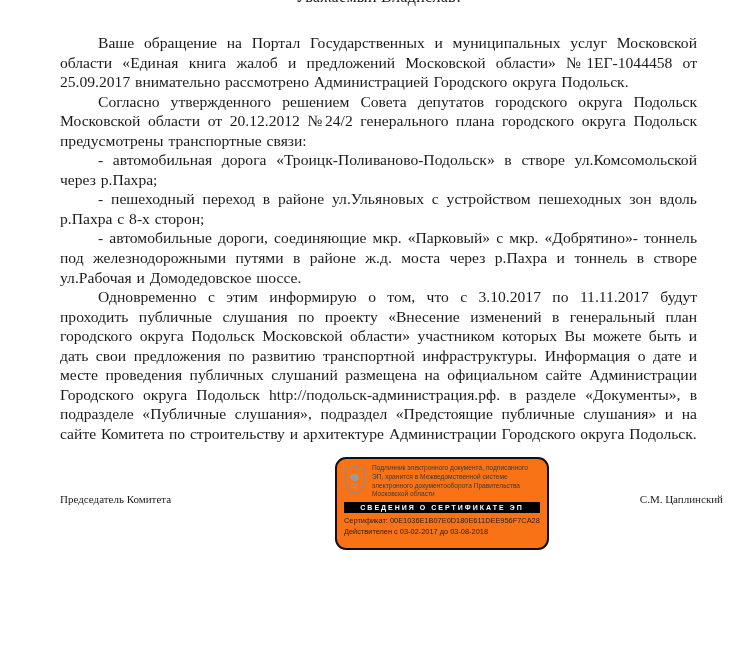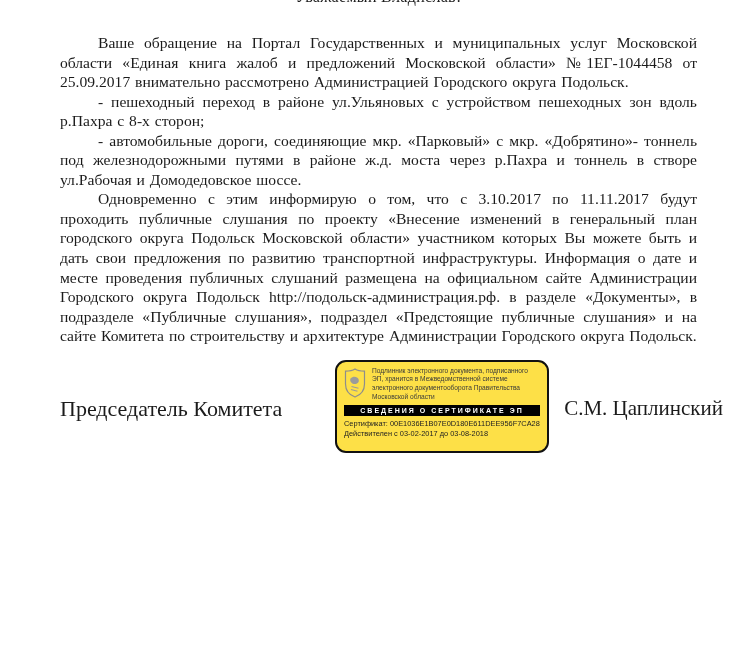--- a/index.html
+++ b/index.html
@@ -44,40 +44,40 @@
   
   .sig-block {
     position: relative;
     height: 115px;
     margin-top: 14px;
   }
   .sig-role {
     position: absolute;
     left: 0;
     top: 36px;
-    font-size: 22px;
+    font-size: 11px;
     white-space: nowrap;
   }
   .sig-name {
     position: absolute;
     right: -26px;
     top: 36px;
-    font-size: 21px;
+    font-size: 11px;
     white-space: nowrap;
   }
   
   .stamp {
     position: absolute;
     left: 275px;
     top: 0;
     width: 214px;
     height: 93px;
     border: 2px solid #111;
     border-radius: 11px;
-    background: #fde047;
+    background: #f97316;
     box-sizing: border-box;
     padding: 5px 7px 4px 7px;
     font-family: "Liberation Sans", sans-serif;
     color: #2a2a2a;
   }
   .stamp-top {
     display: flex;
     align-items: flex-start;
     gap: 6px;
   }
@@ -116,20 +116,22 @@
 <body>
 
 <div class="page">
 
   <div class="salutation-clip">
     <div class="salutation">Уважаемый Владислав!</div>
   </div>
 
   <div class="body-text">
     <p>Ваше обращение на Портал Государственных и муниципальных услуг Московской области «Единая книга жалоб и предложений Московской области» №1ЕГ-1044458 от 25.09.2017 внимательно рассмотрено Администрацией Городского округа Подольск.</p>
+    <p>Согласно утвержденного решением Совета депутатов городского округа Подольск Московской области от 20.12.2012 №24/2 генерального плана городского округа Подольск предусмотрены транспортные связи:</p>
+    <p>- автомобильная дорога «Троицк-Поливаново-Подольск» в створе ул.Комсомольской через р.Пахра;</p>
     <p>- пешеходный переход в районе ул.Ульяновых с устройством пешеходных зон вдоль р.Пахра с 8-х сторон;</p>
     <p>- автомобильные дороги, соединяющие мкр. «Парковый» с мкр. «Добрятино»- тоннель под железнодорожными путями в районе ж.д. моста через р.Пахра и тоннель в створе ул.Рабочая и Домодедовское шоссе.</p>
     <p>Одновременно с этим информирую о том, что с 3.10.2017 по 11.11.2017 будут проходить публичные слушания по проекту «Внесение изменений в генеральный план городского округа Подольск Московской области» участником которых Вы можете быть и дать свои предложения по развитию транспортной инфраструктуры. Информация о дате и месте проведения публичных слушаний размещена на официальном сайте Администрации Городского округа Подольск http://подольск-администрация.рф. в разделе «Документы», в подразделе «Публичные слушания», подраздел «Предстоящие публичные слушания» и на сайте Комитета по строительству и архитектуре Администрации Городского округа Подольск.</p>
   </div>
 
   <div class="sig-block">
 
     <div class="sig-role">Председатель Комитета</div>
 
     <div class="stamp">

